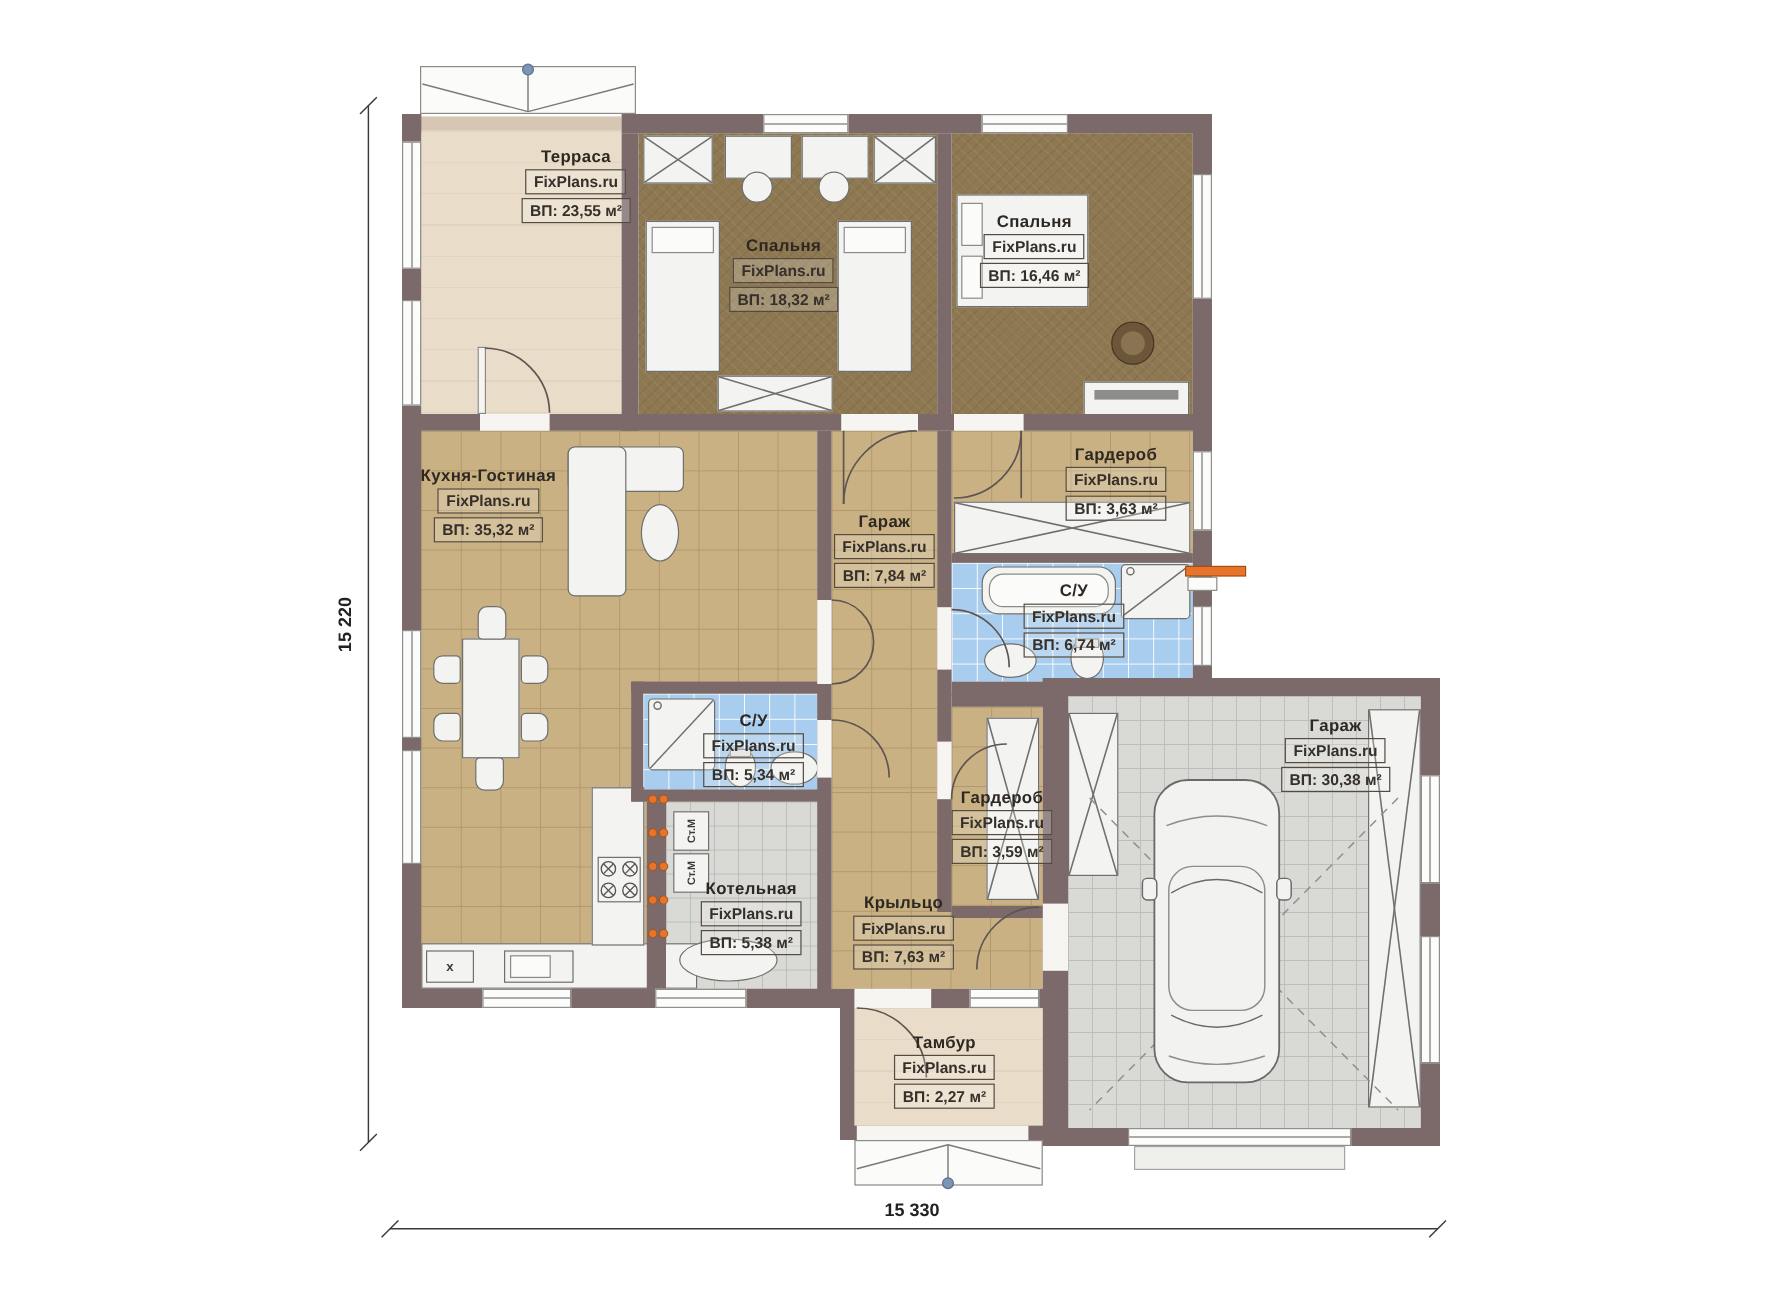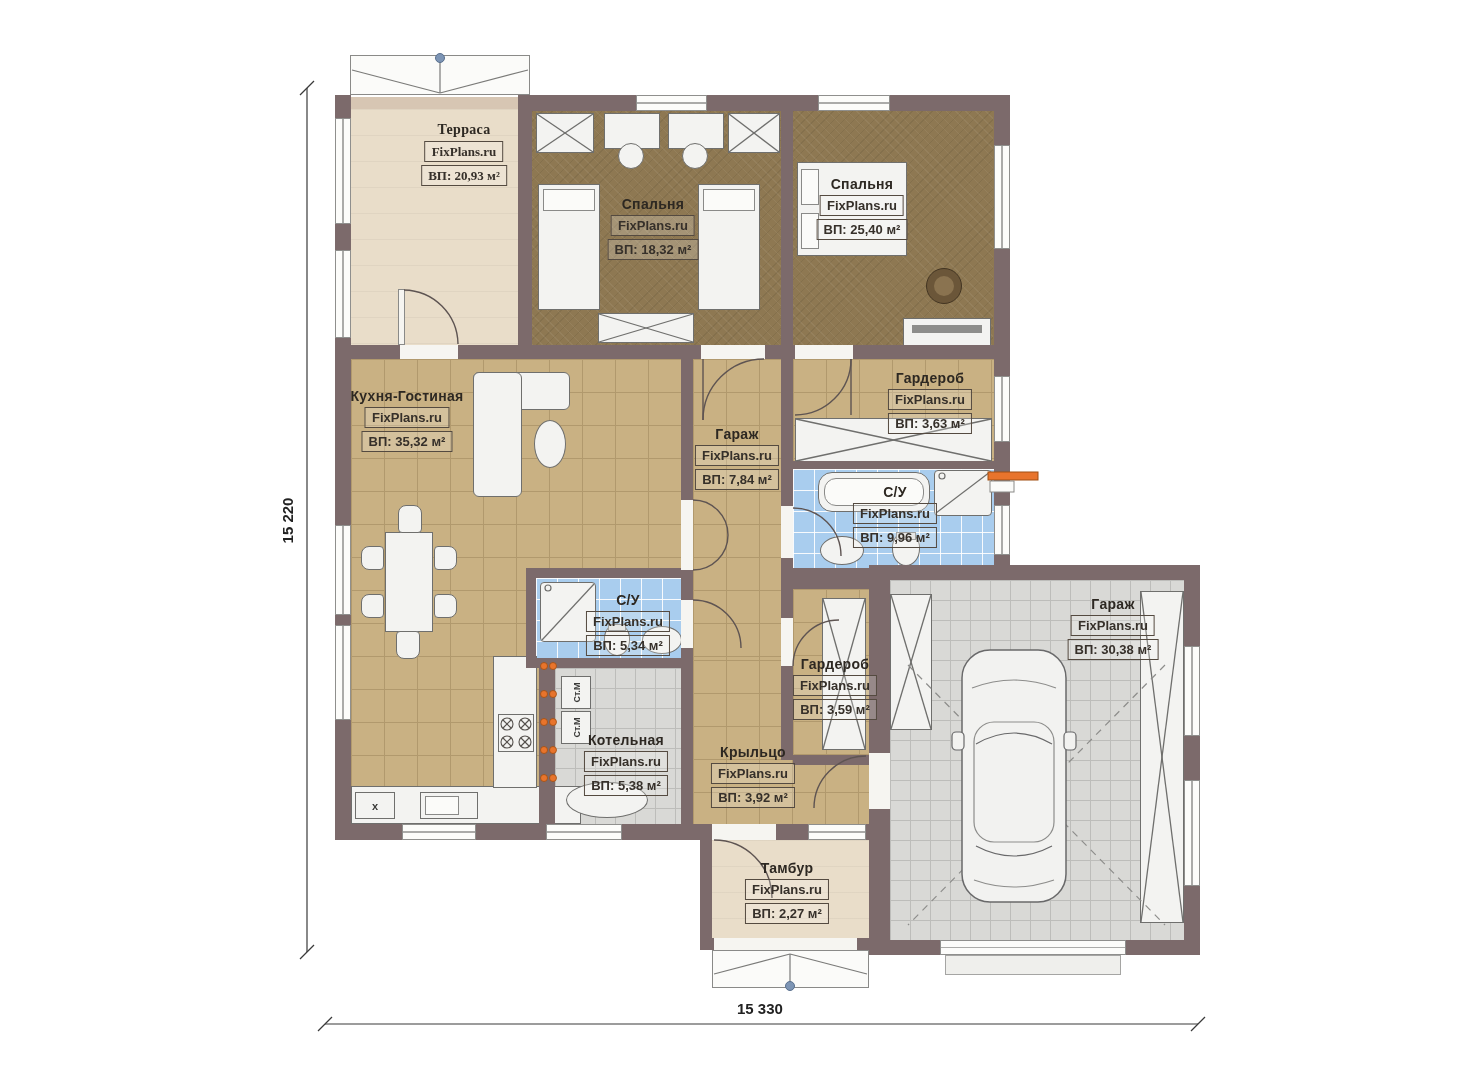--- a/index.html
+++ b/index.html
@@ -287,74 +287,74 @@
     <g stroke="#3a3a3a" stroke-width="1.2">
       <line x1="307" y1="88" x2="307" y2="952"></line>
       <line x1="300" y1="95" x2="314" y2="81"></line>
         <line x1="300" y1="959" x2="314" y2="945"></line>
       <line x1="325" y1="1024" x2="1198" y2="1024"></line>
       <line x1="318" y1="1031" x2="332" y2="1017"></line>
         <line x1="1191" y1="1031" x2="1205" y2="1017"></line>
     </g>
   </svg>
 
-  <div class="rlabel" style="left:464px;top:122px;font-family:Liberation Serif, serif;">
+  <div class="rlabel" style="left:480px;top:122px;">
     <div class="rname">Терраса</div>
     <div class="rbox">FixPlans.ru</div>
-    <div class="rbox">ВП: 20,93 м²</div>
+    <div class="rbox">ВП: 23,55 м²</div>
   </div>
   <div class="rlabel" style="left:653px;top:196px;">
     <div class="rname">Спальня</div>
     <div class="rbox">FixPlans.ru</div>
     <div class="rbox">ВП: 18,32 м²</div>
   </div>
   <div class="rlabel" style="left:862px;top:176px;">
     <div class="rname">Спальня</div>
     <div class="rbox">FixPlans.ru</div>
-    <div class="rbox">ВП: 25,40 м²</div>
+    <div class="rbox">ВП: 16,46 м²</div>
   </div>
   <div class="rlabel" style="left:407px;top:388px;">
     <div class="rname">Кухня-Гостиная</div>
     <div class="rbox">FixPlans.ru</div>
     <div class="rbox">ВП: 35,32 м²</div>
   </div>
   <div class="rlabel" style="left:737px;top:426px;">
     <div class="rname">Гараж</div>
     <div class="rbox">FixPlans.ru</div>
     <div class="rbox">ВП: 7,84 м²</div>
   </div>
   <div class="rlabel" style="left:930px;top:370px;">
     <div class="rname">Гардероб</div>
     <div class="rbox">FixPlans.ru</div>
     <div class="rbox">ВП: 3,63 м²</div>
   </div>
   <div class="rlabel" style="left:895px;top:484px;">
     <div class="rname">С/У</div>
     <div class="rbox">FixPlans.ru</div>
-    <div class="rbox">ВП: 9,96 м²</div>
+    <div class="rbox">ВП: 6,74 м²</div>
   </div>
   <div class="rlabel" style="left:628px;top:592px;">
     <div class="rname">С/У</div>
     <div class="rbox">FixPlans.ru</div>
     <div class="rbox">ВП: 5,34 м²</div>
   </div>
   <div class="rlabel" style="left:835px;top:656px;">
     <div class="rname">Гардероб</div>
     <div class="rbox">FixPlans.ru</div>
     <div class="rbox">ВП: 3,59 м²</div>
   </div>
   <div class="rlabel" style="left:626px;top:732px;justify-content:center;">
     <div class="rname">Котельная</div>
     <div class="rbox">FixPlans.ru</div>
     <div class="rbox">ВП: 5,38 м²</div>
   </div>
   <div class="rlabel" style="left:753px;top:744px;">
     <div class="rname">Крыльцо</div>
     <div class="rbox">FixPlans.ru</div>
-    <div class="rbox">ВП: 3,92 м²</div>
+    <div class="rbox">ВП: 7,63 м²</div>
   </div>
   <div class="rlabel" style="left:1113px;top:596px;">
     <div class="rname">Гараж</div>
     <div class="rbox">FixPlans.ru</div>
     <div class="rbox">ВП: 30,38 м²</div>
   </div>
   <div class="rlabel" style="left:787px;top:860px;">
     <div class="rname">Тамбур</div>
     <div class="rbox">FixPlans.ru</div>
     <div class="rbox">ВП: 2,27 м²</div>

